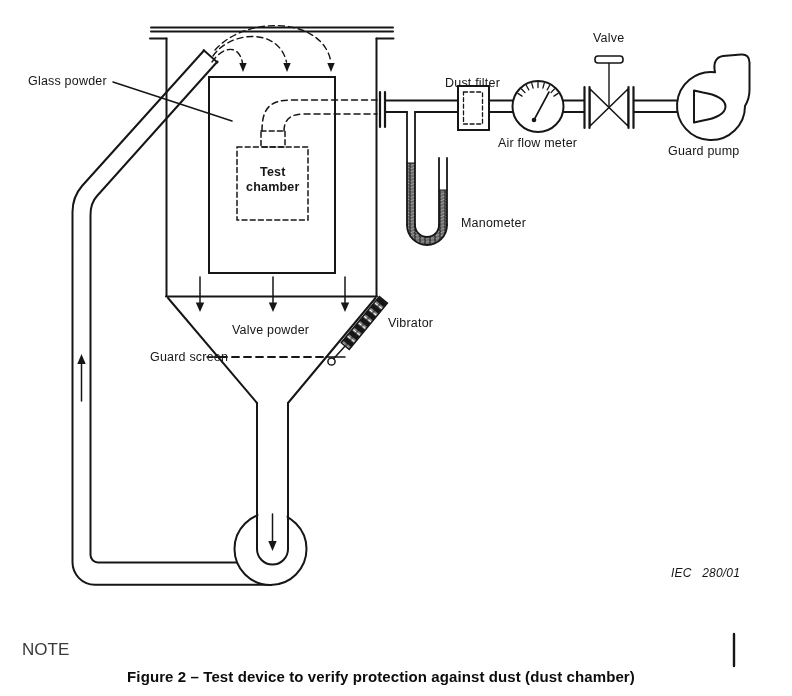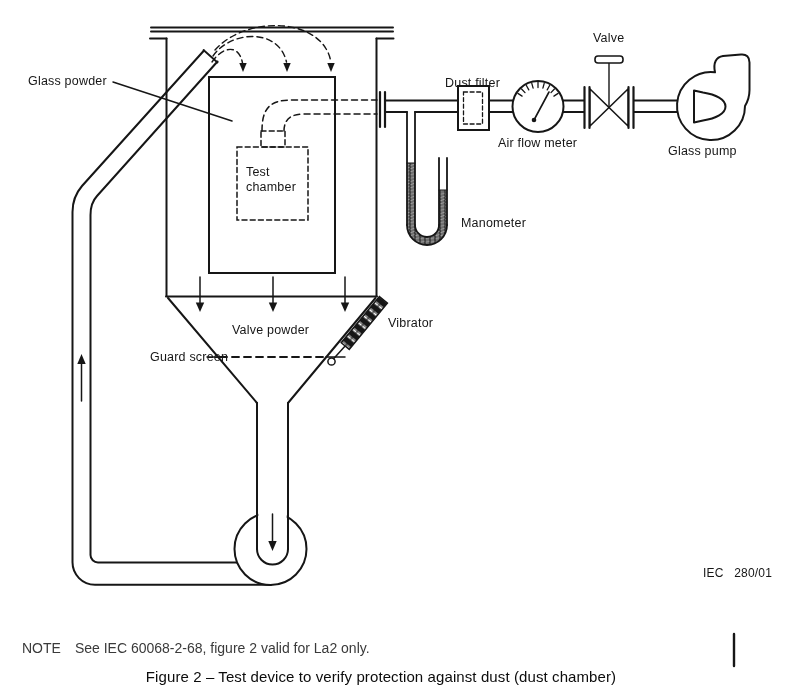--- a/index.html
+++ b/index.html
@@ -3,28 +3,28 @@
 <meta charset="utf-8">
 <style>
   html,body{margin:0;padding:0;background:#fff;}
   #page{
     position:relative;width:792px;height:696px;background:#ffffff;overflow:hidden;
     font-family:"Liberation Sans", sans-serif;color:#111;
   }
   #diagram-svg{position:absolute;left:0;top:0;}
   .lbl{
     position:absolute;font-size:12.5px;line-height:15px;letter-spacing:.2px;
-    white-space:nowrap;color:#161616;
+    white-space:nowrap;color:#161616;text-align:center;
   }
-  .lbl.two-line span{display:block;}
-  .iec-ref{font-size:12px;white-space:pre;margin-left:32px;}
-  .note-row{position:absolute;left:22px;top:640px;font-size:14px;color:#3a3a3a;display:flex;gap:14px;text-align:center;}
+  .lbl.two-line span{display:block;font-weight:bold;}
+  .iec-ref{font-style:italic;font-size:12px;white-space:pre;}
+  .note-row{position:absolute;left:22px;top:640px;font-size:17px;color:#3a3a3a;display:flex;gap:14px;text-align:center;}
   .caption{
     position:absolute;left:20px;top:668px;width:722px;text-align:center;
-    font-size:15px;font-weight:normal;color:#0c0c0c;letter-spacing:.1px;
+    font-size:15px;font-weight:bold;color:#0c0c0c;letter-spacing:.1px;
   }
   .circ-lbl{line-height:17px;}
 </style>
 </head>
 <body>
 
 <div id="page">
 
 <svg id="diagram-svg" width="792" height="696" viewBox="0 0 792 696" fill="none" stroke="#161616" stroke-linecap="round">
   <defs>
@@ -203,35 +203,34 @@
   <span>Test</span>
   <span>chamber</span>
 </div>
 
 <div class="lbl" style="left:445px;top:76px">Dust filter</div>
 
 <div class="lbl" style="left:593px;top:31px">Valve</div>
 
 <div class="lbl" style="left:498px;top:136px">Air flow meter</div>
 
-<div class="lbl" style="left:668px;top:144px">Glass pump</div>
+<div class="lbl" style="left:668px;top:144px">Guard pump</div>
 
 <div class="lbl" style="left:461px;top:216px">Manometer</div>
 
 <div class="lbl" style="left:232px;top:323px">Valve powder</div>
 
 <div class="lbl" style="left:150px;top:350px">Guard screen</div>
 
 <div class="lbl" style="left:388px;top:316px">Vibrator</div>
 
 <div class="lbl two-line circ-lbl" style="left:320px;top:521px">
 </div>
 
 <div class="lbl iec-ref" style="left:671px;top:566px">IEC   280/01</div>
 
 <div class="note-row">
   <span>NOTE</span>
-  <span>See IEC 60068-2-68, figure 2 valid for La2 only.</span>
 </div>
 
 <div class="caption">Figure 2 – Test device to verify protection against dust (dust chamber)</div>
 
 </div>
 
 </body></html>

